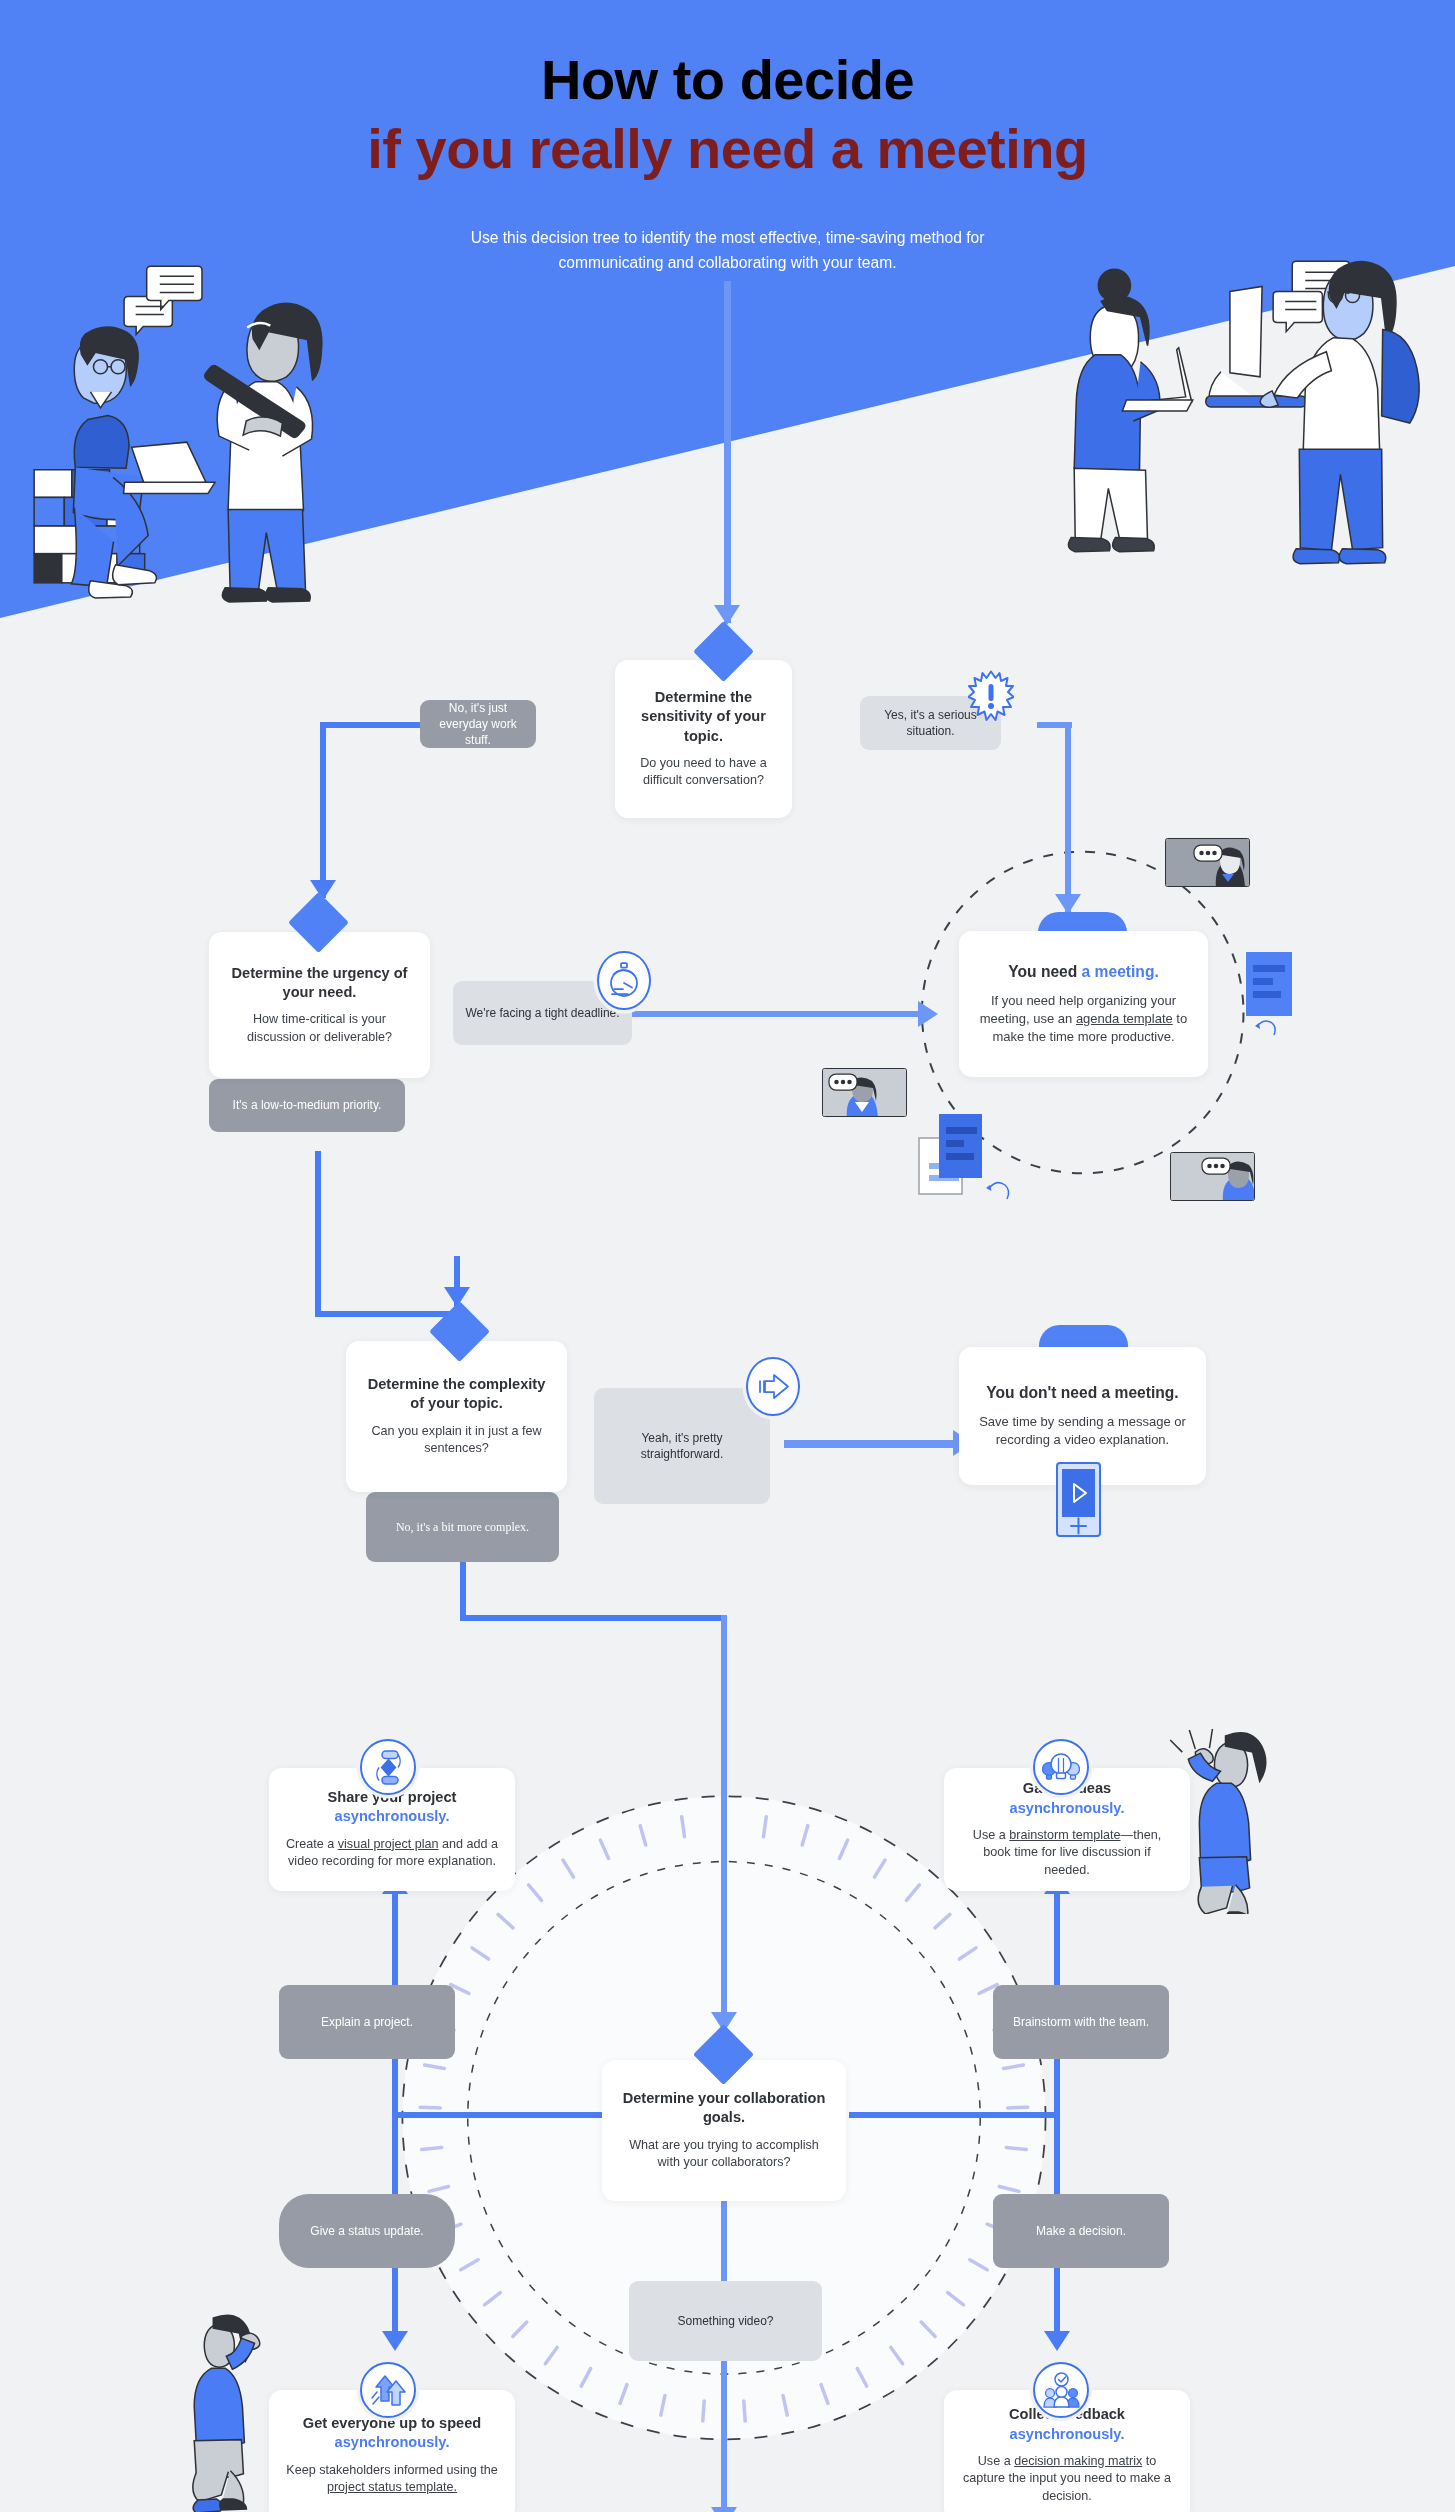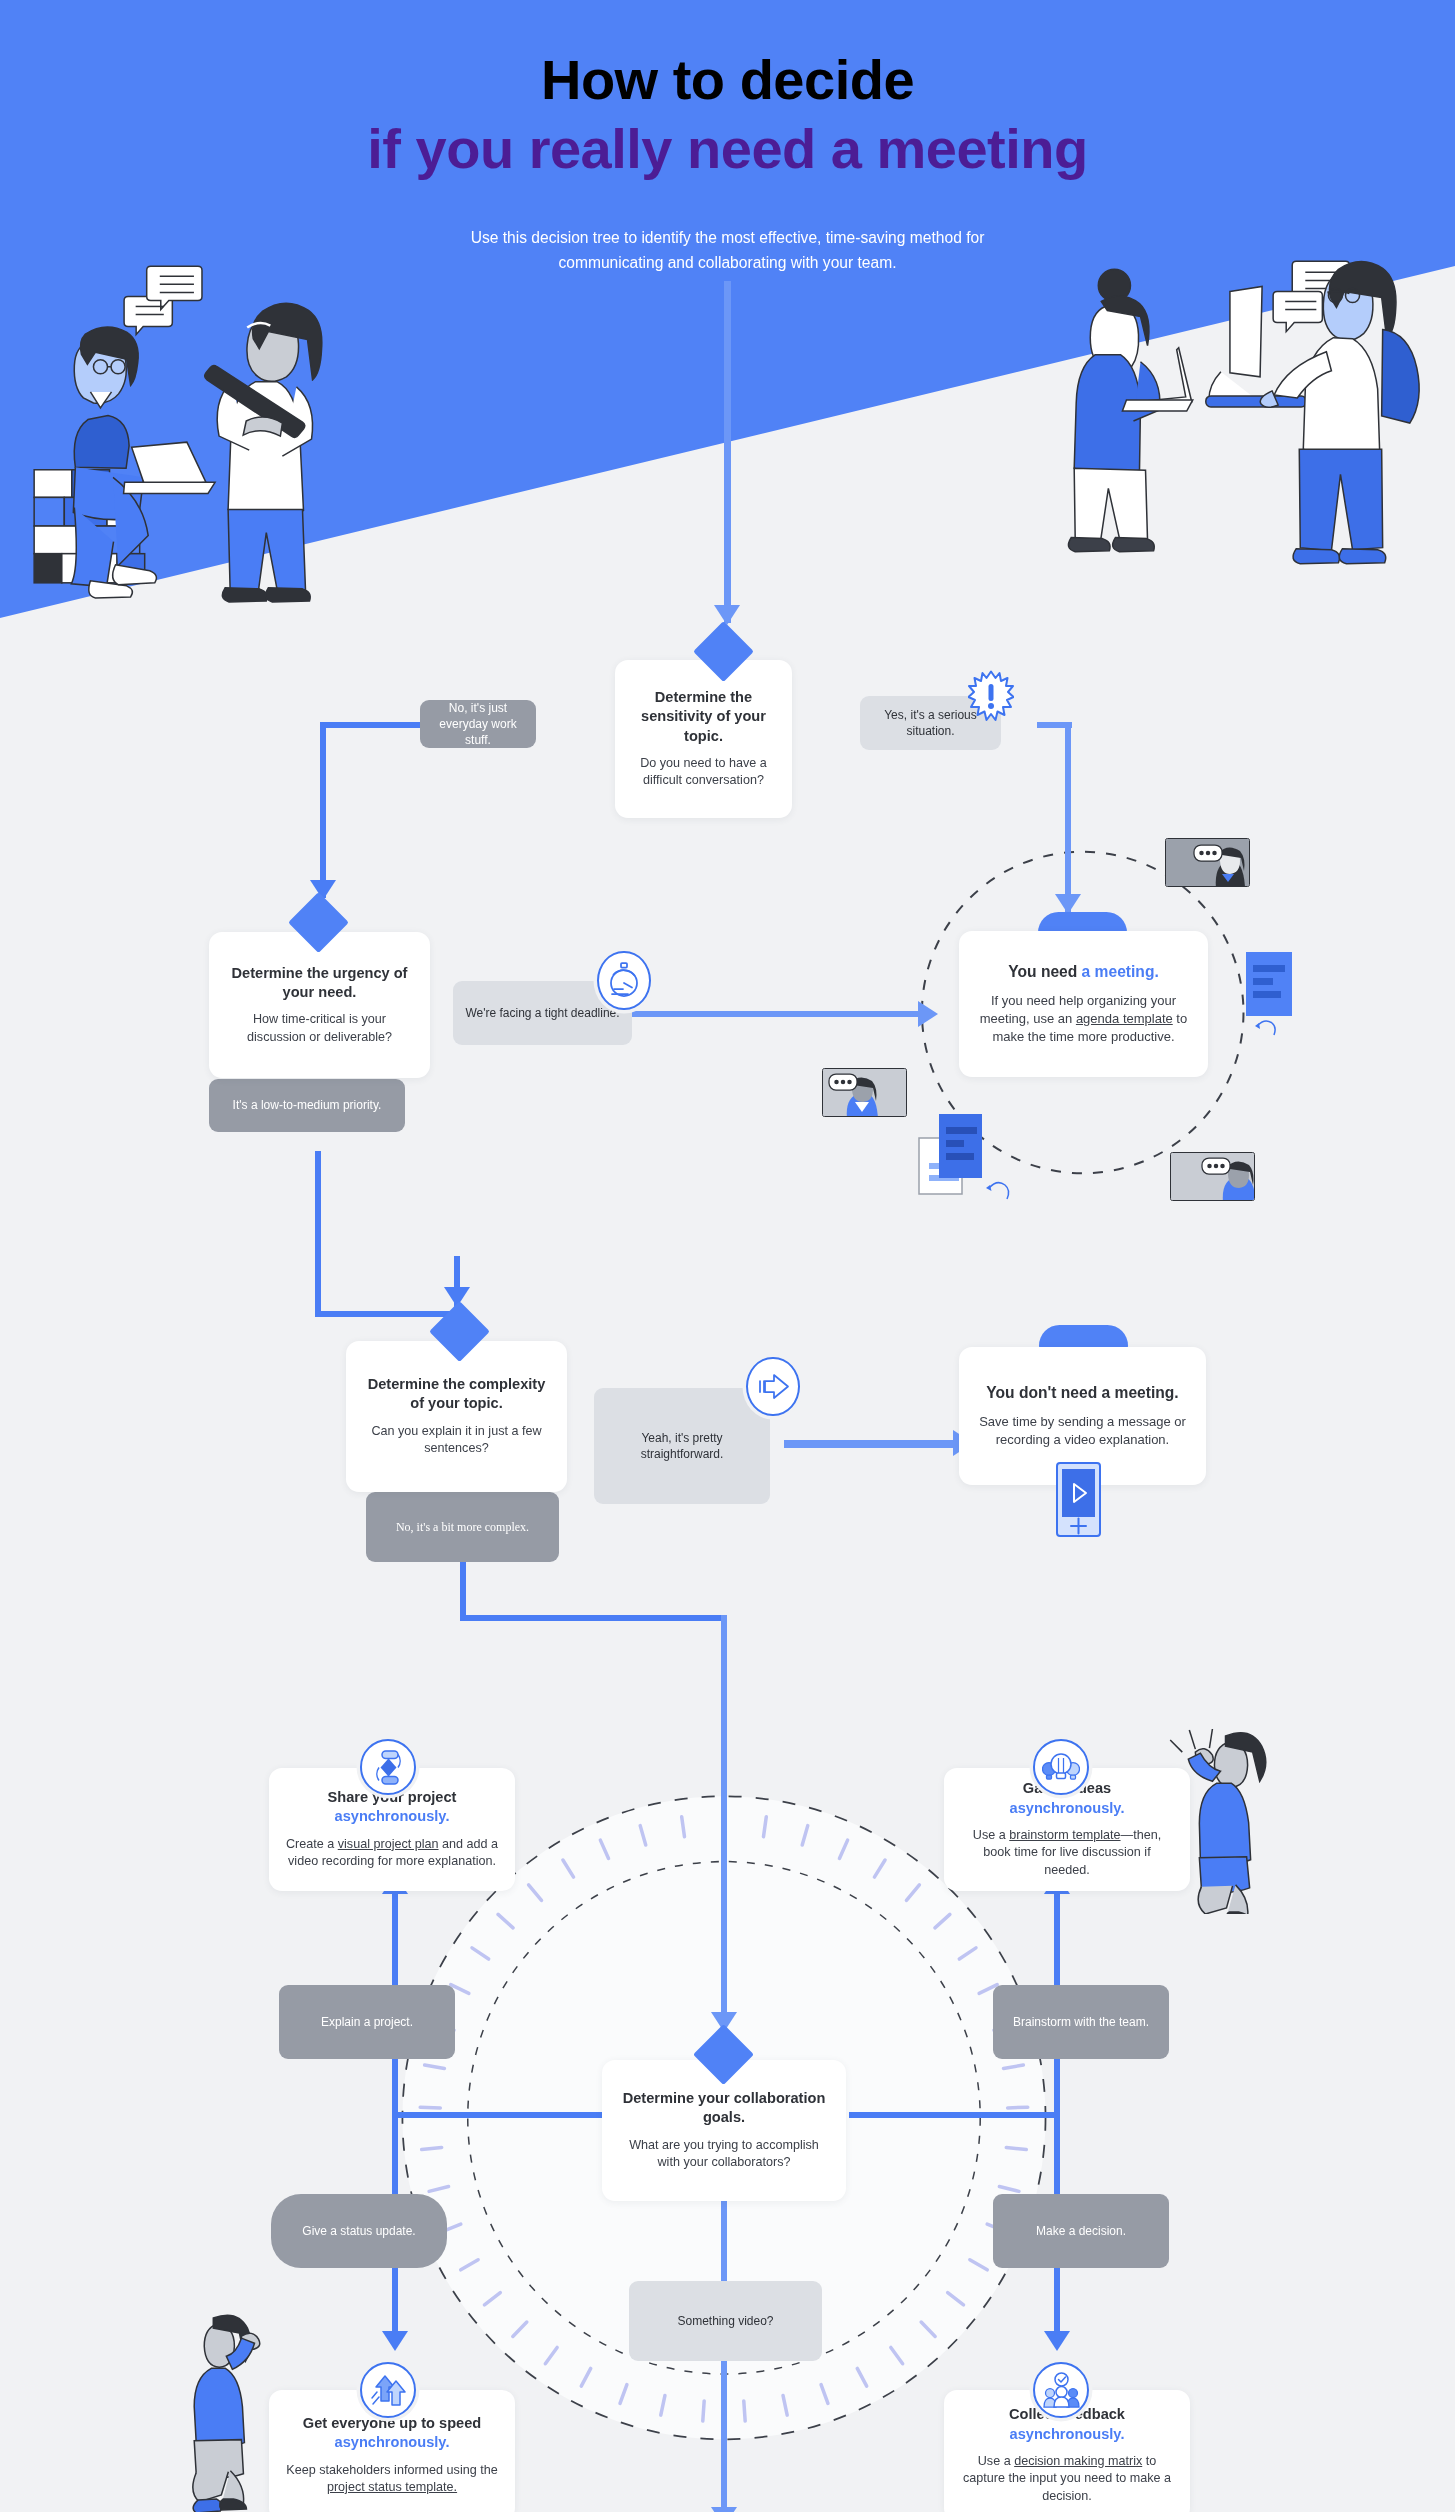--- a/index.html
+++ b/index.html
@@ -23,21 +23,21 @@
     z-index: 1;
   }
   .hero-title-wrap {
     position: absolute; left: 0; top: 48px; width: 1455px; text-align: center; z-index: 6;
   }
   .hero-l1 {
     font-size: 56px; font-weight: 700; color: #000000; letter-spacing: -0.5px;
     line-height: 1.15;
   }
   .hero-l2 {
-    font-size: 56px; font-weight: 700; color: #4c1d95; letter-spacing: -0.5px;
+    font-size: 56px; font-weight: 700; color: #7f1d1d; letter-spacing: -0.5px;
     line-height: 1.15; margin-top: 5px;
   }
   .hero-sub {
     position: absolute; left: 50%; transform: translateX(-50%); top: 226px;
     width: 553px; text-align: center; color: #ffffff;
     font-size: 15.6px; line-height: 1.58; z-index: 6;
   }
 
   
   .card {
@@ -532,21 +532,21 @@
       <path d="M148 366 q26 6 26 20 l-48 2 q-8 -14 4 -22 z" fill="#2F3238"></path>
     </g>
   </svg>
 
   <div class="lbl dark" style="left:279px; top:1985px; width:176px; height:74px;">
       <span>Explain a project.</span>
     </div>
   <div class="lbl dark" style="left:993px; top:1985px; width:176px; height:74px;">
       <span>Brainstorm with the team.</span>
     </div>
-  <div class="lbl dark" style="left:271px; top:2194px; width:176px; height:74px;border-radius:30px;">
+  <div class="lbl dark" style="left:279px; top:2194px; width:176px; height:74px;border-radius:30px;">
       <span>Give a status update.</span>
     </div>
   <div class="lbl dark" style="left:993px; top:2194px; width:176px; height:74px;">
       <span>Make a decision.</span>
     </div>
   <div class="lbl light" style="left:629px; top:2281px; width:193px; height:80px;">
       <span>Something video?</span>
     </div>
 
   <div class="diamond" style="left:702px; top:2033px;"></div>

